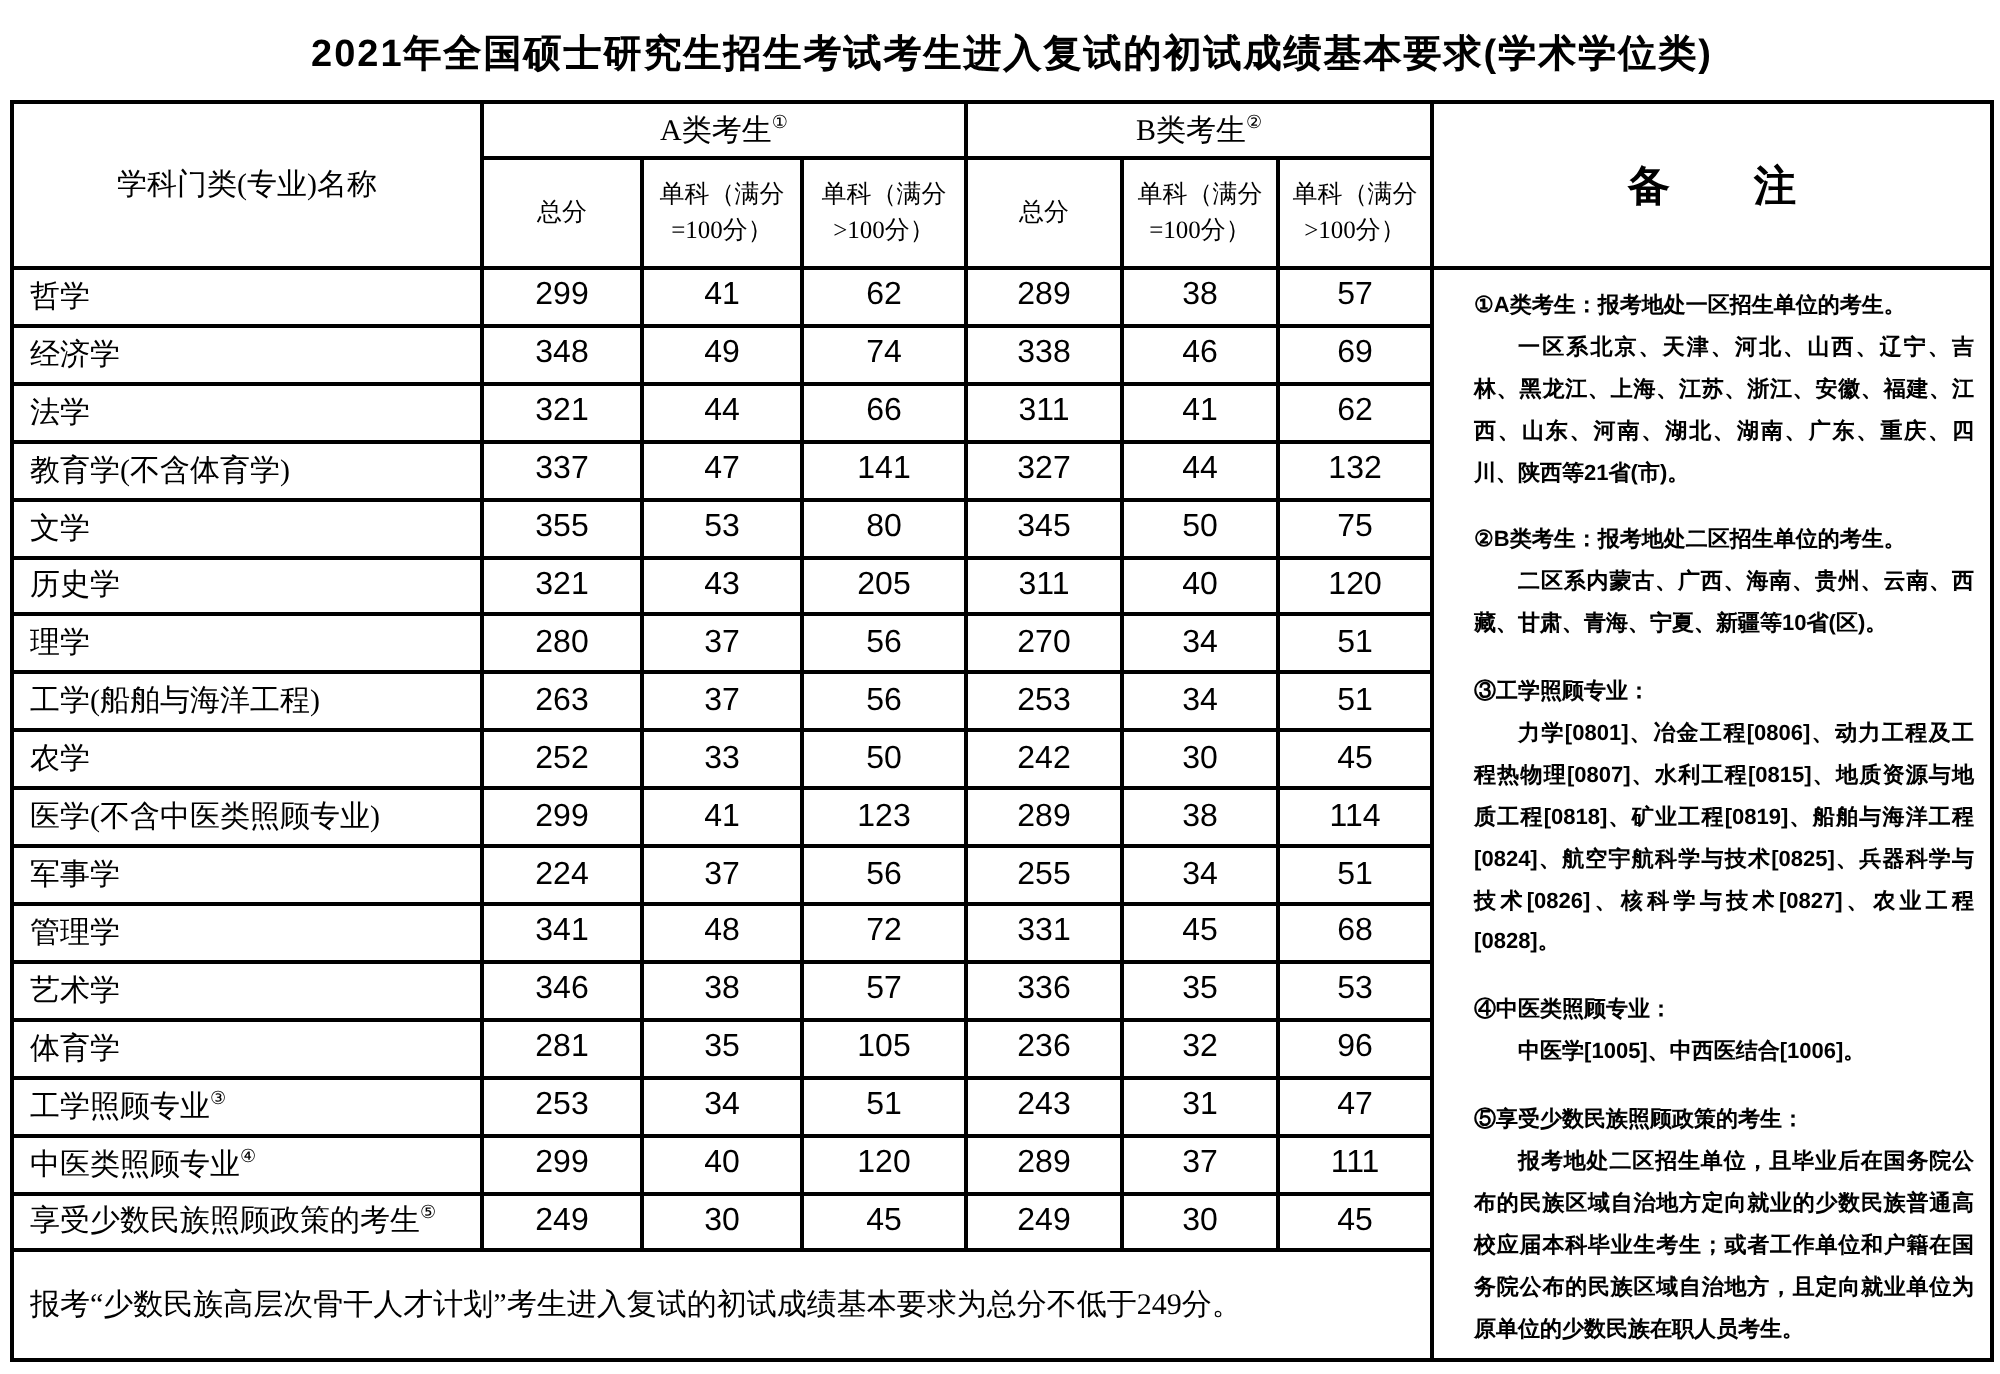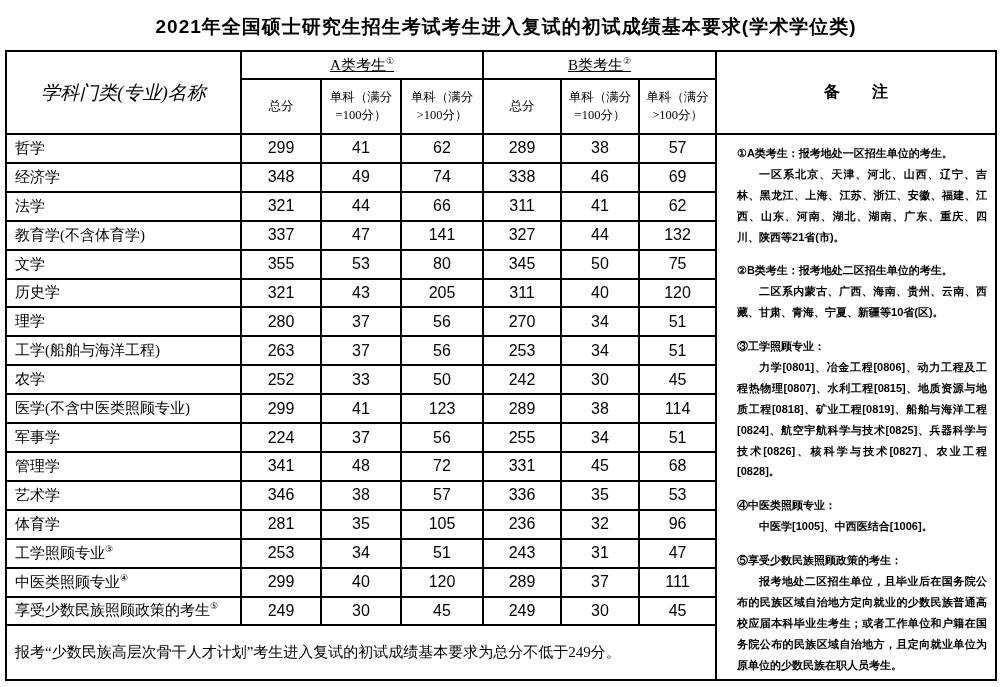--- a/index.html
+++ b/index.html
@@ -31,30 +31,30 @@
     padding: 0;
     overflow: hidden;
   }
   thead th {
     font-weight: normal;
     font-family: "Liberation Serif", serif;
     text-align: center;
   }
   tr.group-row { height: 28px; }
   tr.sub-row { height: 55px; }
-  .subject-col-h { font-size: 19px; font-style: italic; }
-  .group-h { font-size: 15px; text-decoration: underline; }
+  .subject-col-h { font-size: 15px; }
+  .group-h { font-size: 15px; }
   .group-h sup { font-size: 9px; }
   .sub-h {
     font-size: 12.5px;
     line-height: 1.4;
     white-space: pre-line;
   }
   .remark-h {
-    font-size: 16px;
+    font-size: 21px;
     font-weight: bold;
     font-family: Liberation Mono, monospace;
   }
   tbody tr.data-row { height: 15px; }
   td.subject {
     text-align: left;
     padding-left: 8px;
     font-family: "Liberation Serif", serif;
     font-size: 15px;
     white-space: nowrap;

